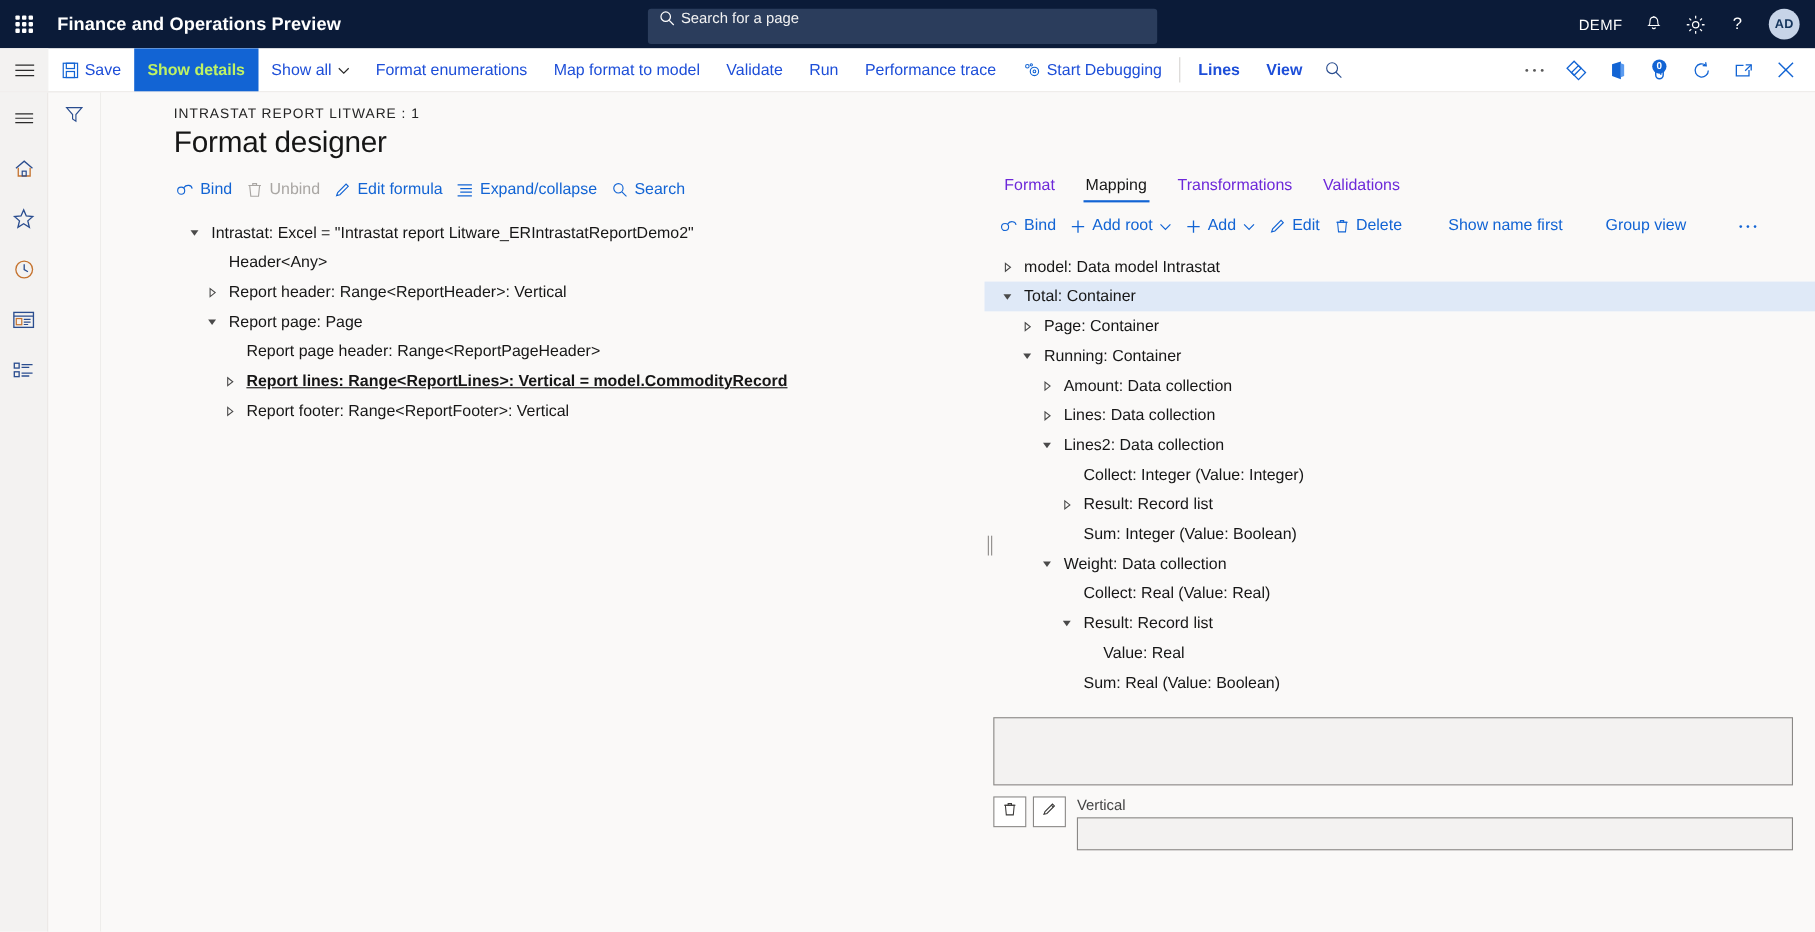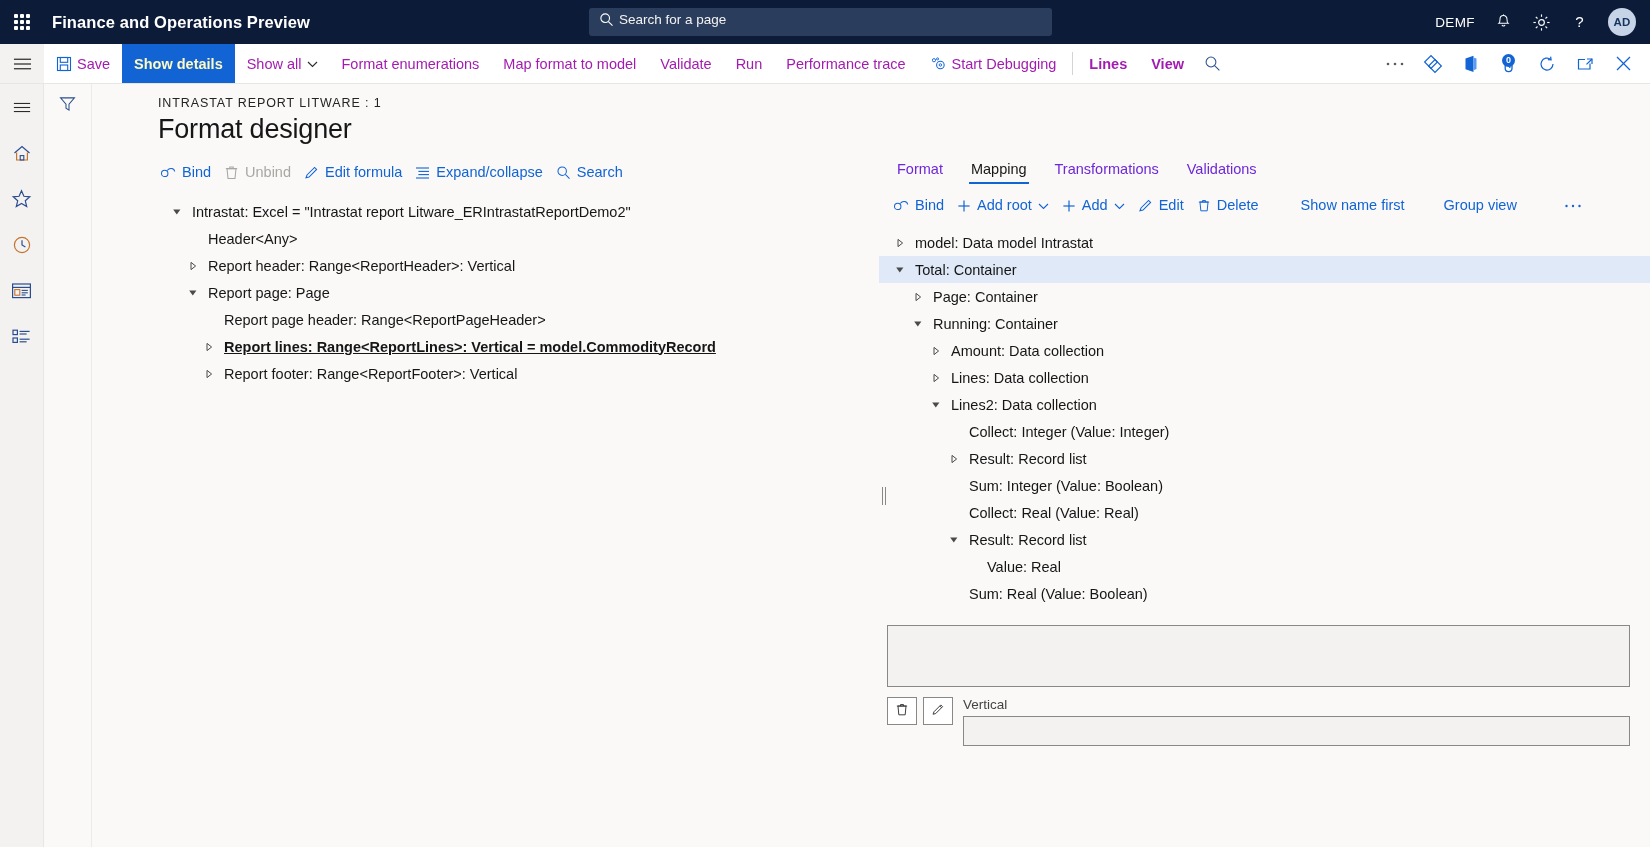--- a/index.html
+++ b/index.html
@@ -34,22 +34,22 @@
   .waffle-grid i { background: #ffffff; width: 4px; height: 4px; border-radius: 1px; display:block;}
   #app-title {
     font-size: 16.5px; font-weight: 600; letter-spacing: .1px;
     margin-left: 8px; white-space: nowrap;
   }
   #global-search {
     position: absolute; left: 589px; top: 8px;
     width: 463px; height: 28px;
     background: #2b3d5c;
     border-radius: 3px;
-    display: flex; align-items: flex-start;
-    padding: 4px 10px;
+    display: flex; align-items: flex-end;
+    padding: 16px 10px;
     cursor: text;
   }
   #global-search .sicon { margin-right: 5px; display:flex; }
   #global-search .ph { font-size: 13.5px; color: #f3f3f3; }
   #topright {
     position: absolute; right: 14px; top: 0; height: 44px;
     display: flex; align-items: center; gap: 20px;
   }
   #topright .company { font-size: 13.5px; letter-spacing: .4px; }
   .tr-ico { display: flex; align-items: center; justify-content: center; cursor: pointer; }
@@ -69,25 +69,25 @@
     display: flex; align-items: stretch;
     position: relative;
   }
   .hamburger-cell {
     width: 44px; display: flex; align-items: center; justify-content: center;
     background: #f3f2f1; cursor: pointer;
   }
   .ap-btn {
     display: flex; align-items: center; gap: 5px;
     padding: 0 12px;
-    font-size: 14.5px; color: #a21caf;
+    font-size: 14.5px; color: #1d4ed8;
     cursor: pointer; white-space: nowrap;
     user-select: none;
   }
-  .ap-btn.primary { background: #1264d4; color: #fef9c3; font-weight: 600; }
+  .ap-btn.primary { background: #1264d4; color: #bef264; font-weight: 600; }
   .ap-btn.bold { font-weight: 700; }
   .ap-sep { width: 1px; background: #d6d4d1; margin: 8px 4px; }
   #ap-right {
     margin-left: auto; display: flex; align-items: center; gap: 4px; padding-right: 10px;
   }
   .ap-ico {
     width: 34px; height: 38px;
     display: flex; align-items: center; justify-content: center;
     cursor: pointer;
   }
@@ -119,21 +119,21 @@
     flex: 0 0 48px;
   }
 
   
   #content { flex: 1; position: relative; background: #faf9f8; display: flex; flex-direction: column; }
 
   #page-header { padding: 12px 0 0 66px; }
   #breadcrumb { font-size: 12.5px; letter-spacing: .9px; color: #242424; text-transform: uppercase; }
   #page-title { font-size: 27px; font-weight: 400; margin-top: 4px; color: #161616; letter-spacing: -.2px; }
 
-  #panes { display: flex; flex: 1; min-height: 0; position: relative; }
+  #panes { display: flex; flex: 1; min-height: 0; position: relative; gap: 16px; }
 
   
   #left-pane { width: 787px; position: relative; padding-left: 66px; padding-top: 16px; }
   #right-pane { flex: 1; padding-top: 8px; position: relative; }
 
   .toolbar { display: flex; align-items: center; gap: 0px; }
   .tb-btn {
     display: flex; align-items: center; gap: 6px;
     font-size: 14.5px; color: #1264d4;
     padding: 4px 11px 4px 2px;
@@ -740,20 +740,28 @@
                 <svg width="10" height="10" viewBox="0 0 10 10">
                   <path d="M3 1.4 L3 8.6 L7.6 5 Z" fill="none" stroke="#4a4a4a" stroke-width="1"></path>
                 </svg>
               </span>
               <span class="lbl">Result: Record list</span>
             </div>
             <div class="tnode" style="padding-left: 64px;">
               <span class="tw"></span>
               <span class="lbl">Sum: Integer (Value: Boolean)</span>
             </div>
+            <div class="tnode" style="padding-left: 46px;">
+              <span class="tw">
+                <svg width="10" height="10" viewBox="0 0 10 10">
+                  <path d="M1.2 2.4 L8.4 2.4 L4.8 7.4 Z" fill="#4a4a4a"></path>
+                </svg>
+              </span>
+              <span class="lbl">Weight: Data collection</span>
+            </div>
             <div class="tnode" style="padding-left: 64px;">
               <span class="tw"></span>
               <span class="lbl">Collect: Real (Value: Real)</span>
             </div>
             <div class="tnode" style="padding-left: 64px;">
               <span class="tw">
                 <svg width="10" height="10" viewBox="0 0 10 10">
                   <path d="M1.2 2.4 L8.4 2.4 L4.8 7.4 Z" fill="#4a4a4a"></path>
                 </svg>
               </span>

